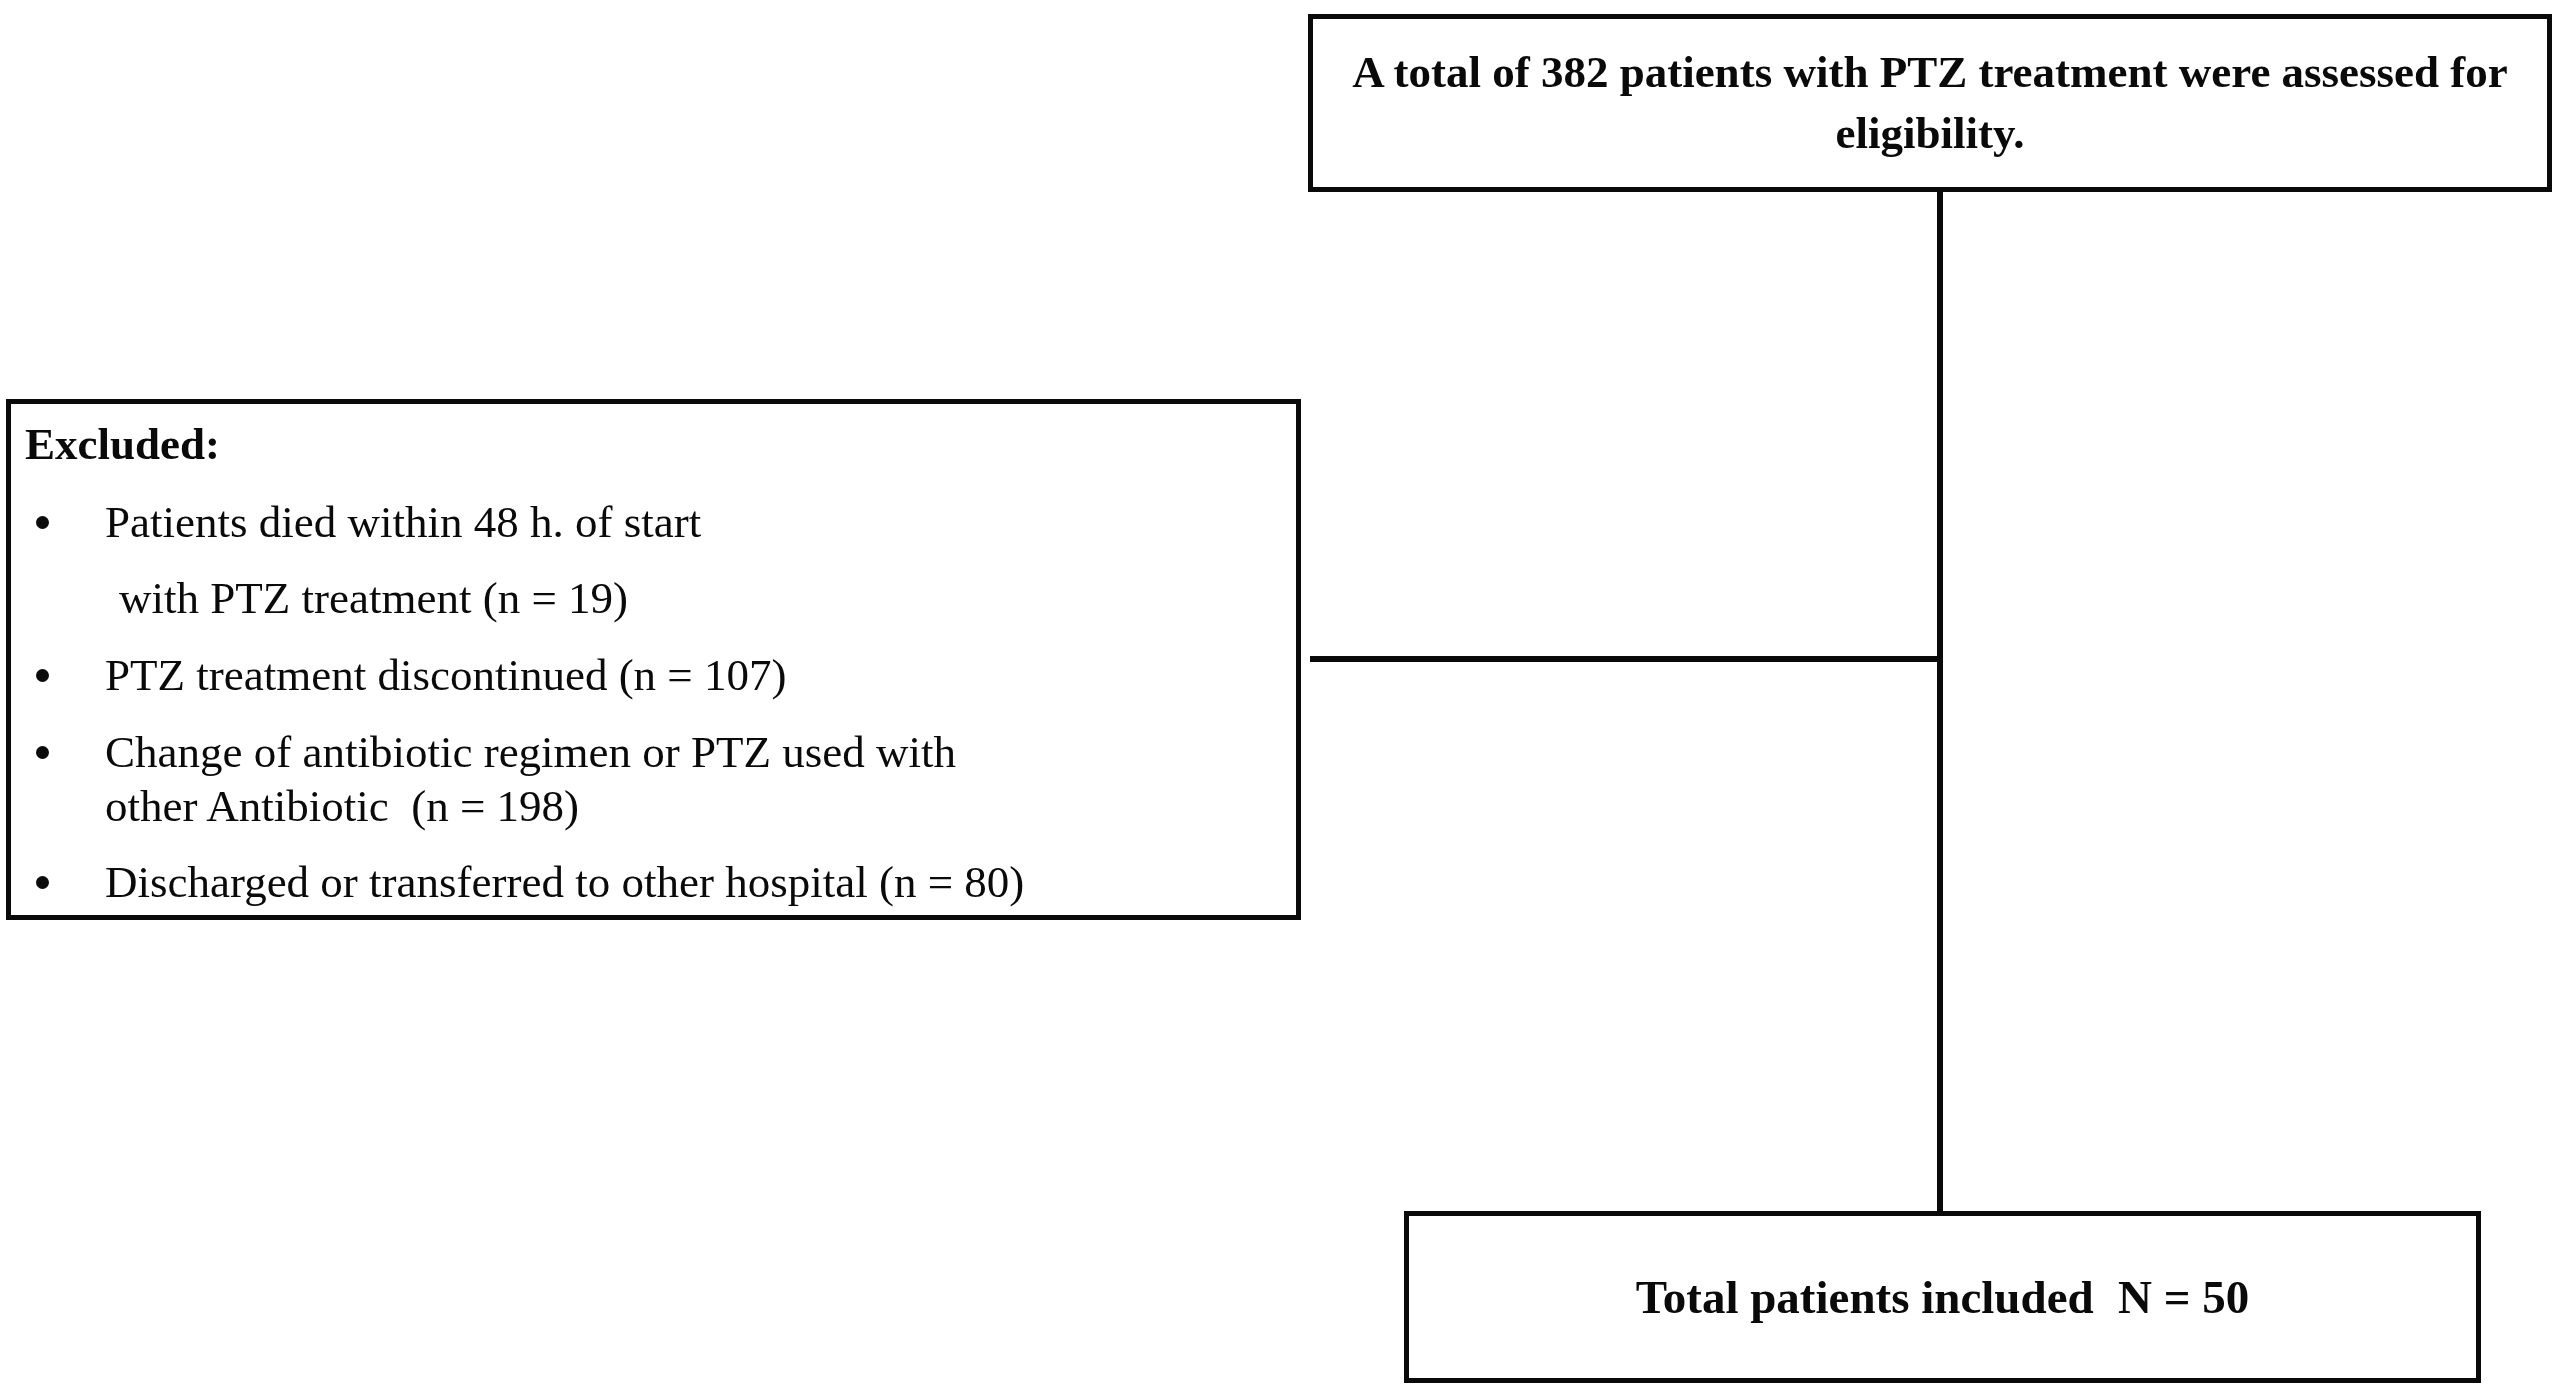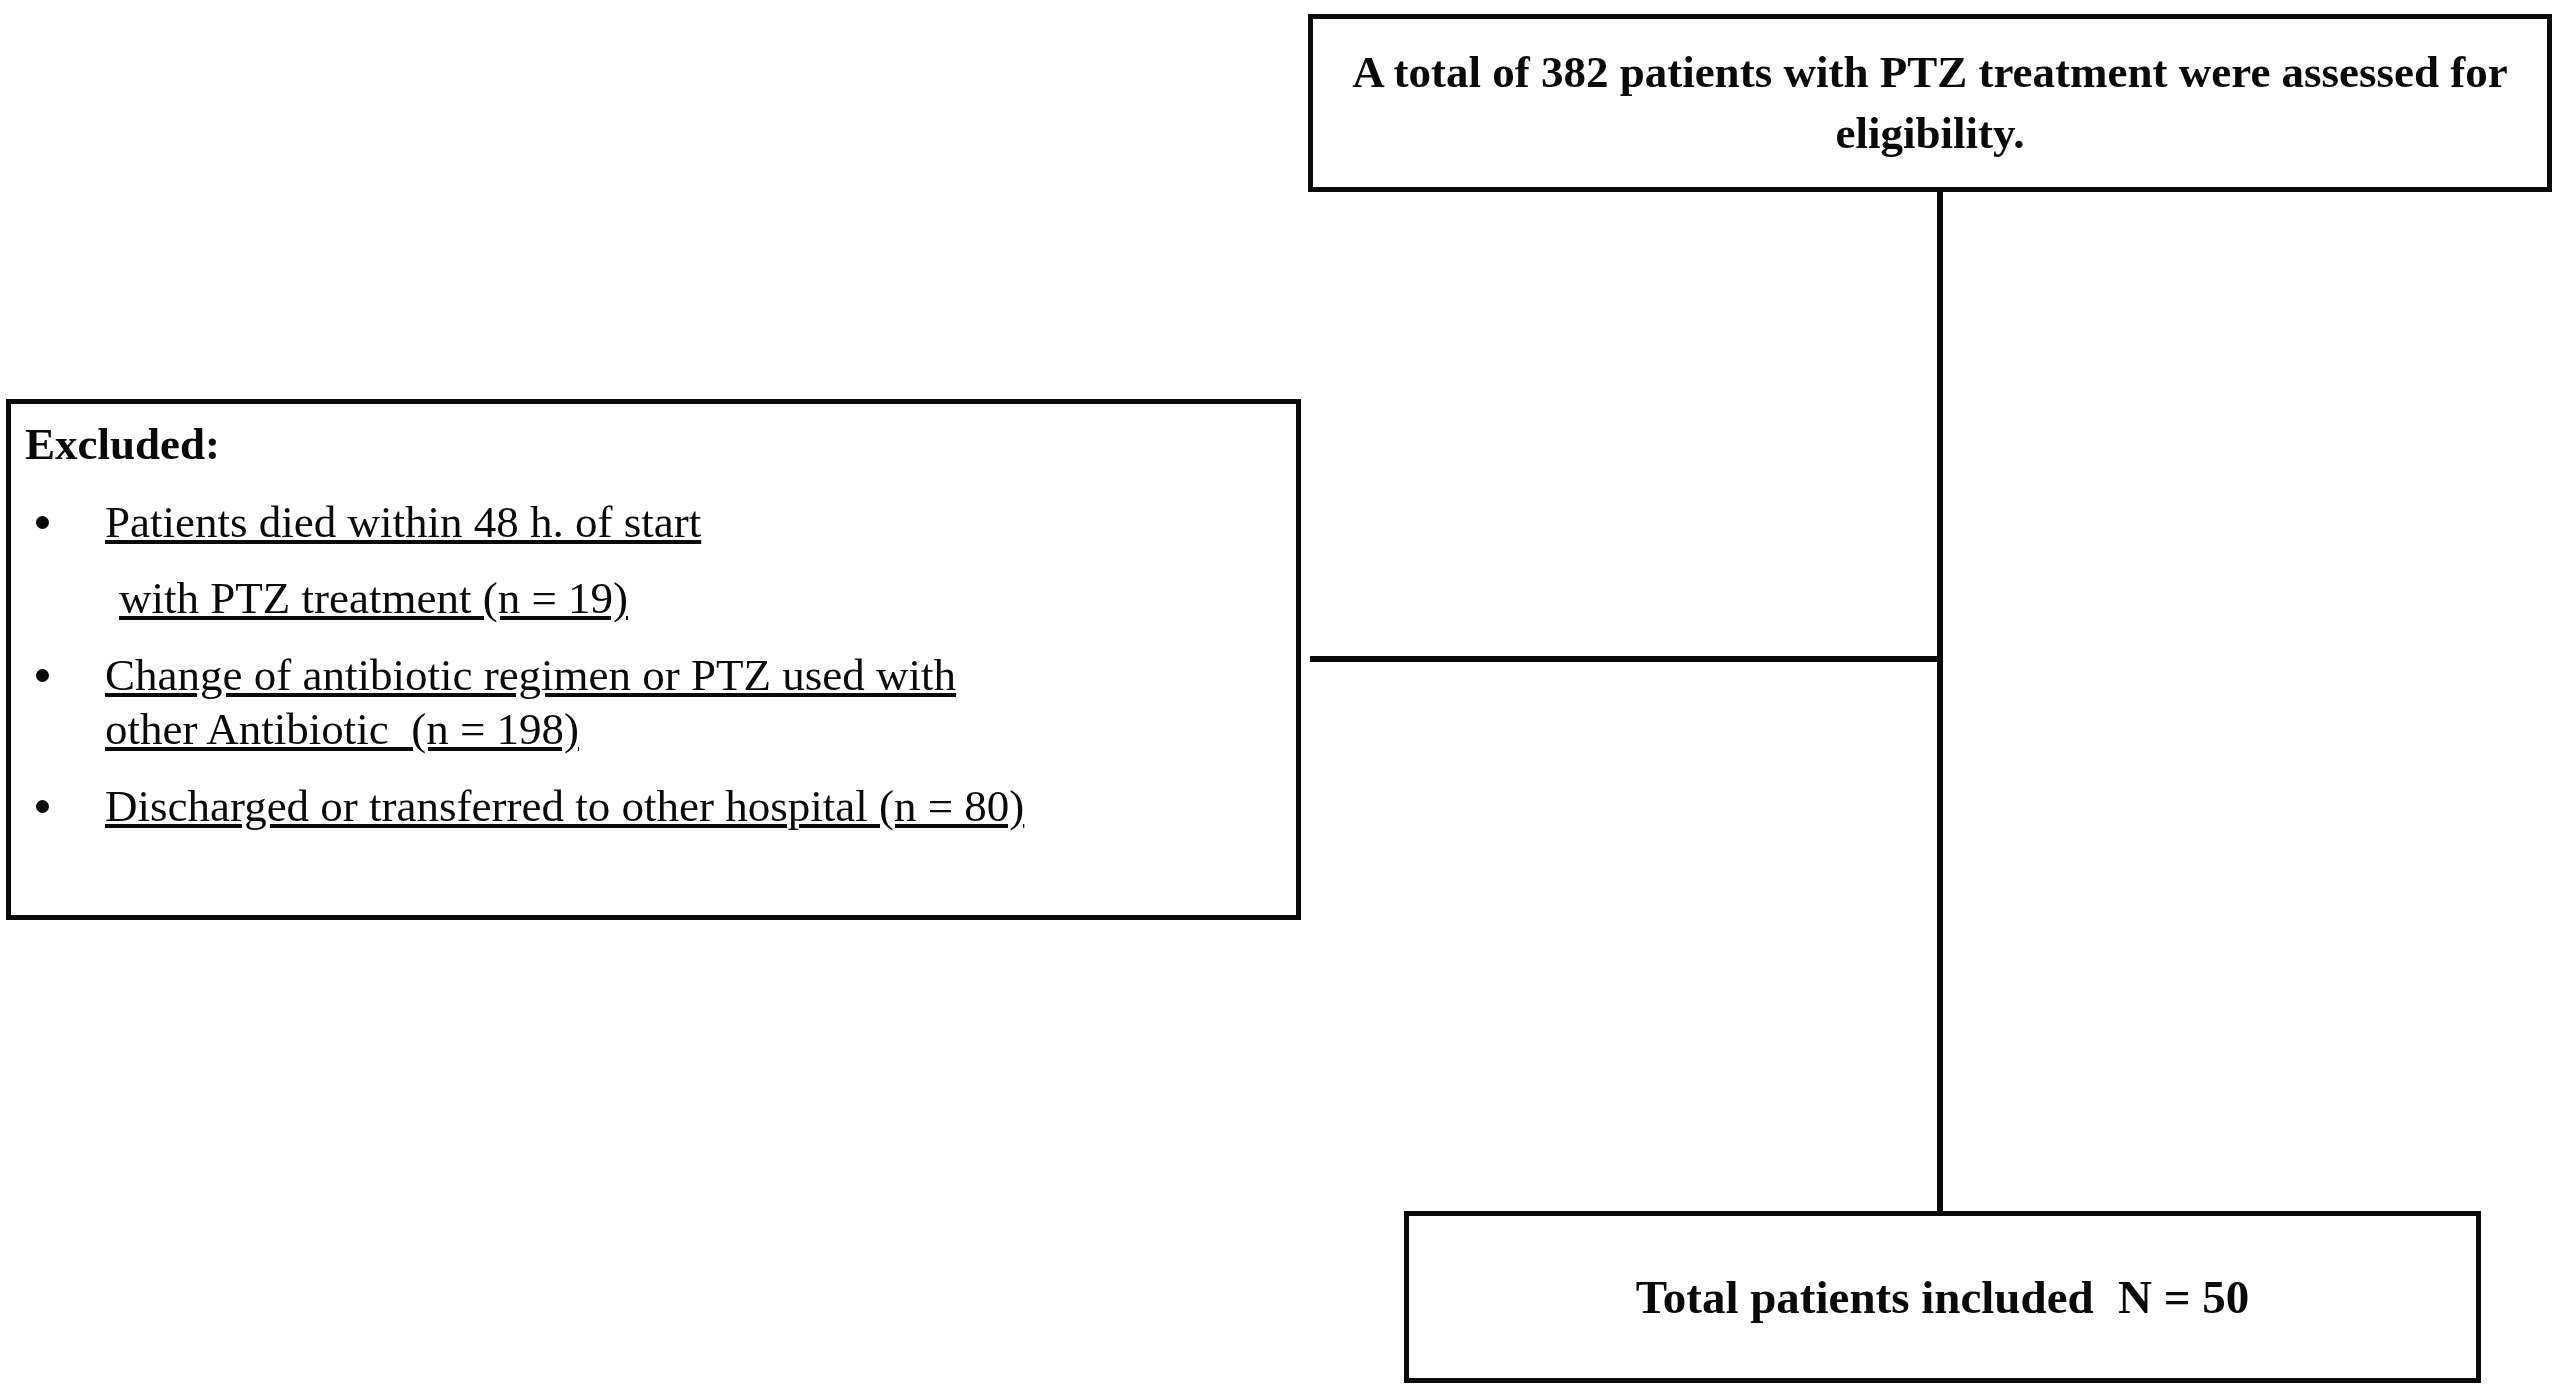--- a/index.html
+++ b/index.html
@@ -42,21 +42,21 @@
   .dot-cell { flex: 0 0 80px; width: 80px; }
   .dot {
     display: block;
     width: 13px; height: 13px;
     border-radius: 50%;
     background: #0a0a0a;
     margin: 21px 0 0 10.5px;
   }
   .li.cont .dot { visibility: hidden; }
   .text-cell { flex: 1 1 auto; }
-  .line { white-space: pre-wrap; text-decoration: underline; }
+  .line { white-space: pre-wrap; }
   .line.indent { padding-left: 14px; }
   .bottom-box {
     left: 1404px; top: 1211px;
     width: 1077px; height: 172px;
     display: flex; flex-direction: row;
     align-items: center; justify-content: center;
     gap: 24.4px;
     text-align: center;
     font-weight: bold;
     font-size: 47px;
@@ -100,20 +100,28 @@
     </div>
     <div class="li cont">
       <div class="dot-cell">
           <span class="dot"></span>
         </div>
       <div class="text-cell">
         <div class="line indent">with PTZ treatment (n = 19)</div>
       </div>
     </div>
 
+    <div class="li">
+      <div class="dot-cell">
+          <span class="dot"></span>
+        </div>
+      <div class="text-cell">
+        <div class="line">PTZ treatment discontinued (n = 107)</div>
+      </div>
+    </div>
 
     <div class="li">
       <div class="dot-cell">
           <span class="dot"></span>
         </div>
       <div class="text-cell">
         <div class="line">Change of antibiotic regimen or PTZ used with</div>
         <div class="line">other Antibiotic  (n = 198)</div>
       </div>
     </div>

